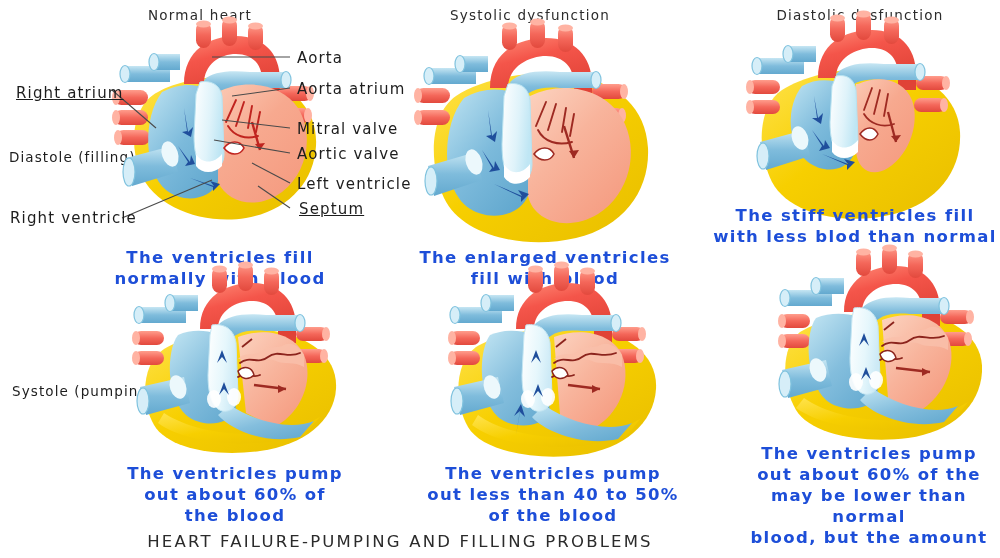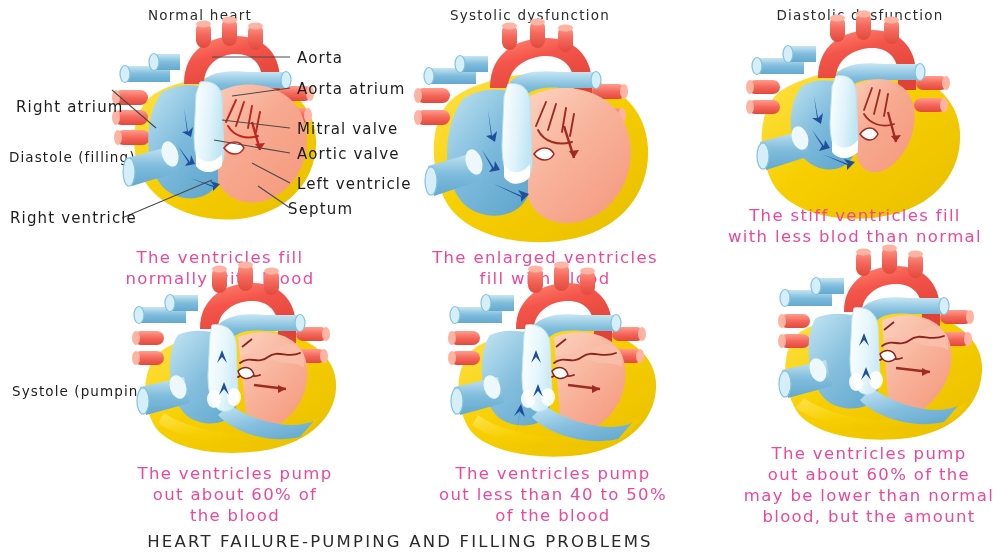--- a/index.html
+++ b/index.html
@@ -22,23 +22,23 @@
     letter-spacing:1.25px;
     color:#2b2b2b;
     text-align:center;
     white-space:nowrap;
     font-weight:400;
   }
   .caption{
     font-size:16.5px;
     letter-spacing:1.35px;
     line-height:21px;
-    color:#ec4899;
+    color:#1d4ed8;
     text-align:center;
-    font-weight:400;
+    font-weight:700;
   }
   .row-label{
     font-size:13.5px;
     letter-spacing:1.1px;
     color:#1d1d1d;
     white-space:nowrap;
   }
   .anno{
     font-size:15px;
     letter-spacing:1.15px;
@@ -199,28 +199,28 @@
       <path d="M290 88 L232 96"></path>
       <path d="M290 128 L222 120"></path>
       <path d="M290 153 L214 140"></path>
       <path d="M290 183 L252 163"></path>
       <path d="M290 208 L258 186"></path>
       <path d="M112 90 L156 128"></path>
       <path d="M122 218 L212 180"></path>
     </g>
   </svg>
 
-  <div class="abs anno" style="left:16px;top:98px;">Right atrium</div>
+  <div class="abs anno" style="left:16px;top:84px;text-decoration:underline;">Right atrium</div>
   <div class="abs anno" style="left:10px;top:209px;text-align:center;">Right ventricle</div>
   <div class="abs anno" style="left:297px;top:49px;">Aorta</div>
   <div class="abs anno" style="left:297px;top:80px;">Aorta atrium</div>
   <div class="abs anno" style="left:297px;top:120px;">Mitral valve</div>
   <div class="abs anno" style="left:297px;top:145px;">Aortic valve</div>
   <div class="abs anno" style="left:297px;top:175px;">Left ventricle</div>
-  <div class="abs anno" style="left:288px;top:200px;">Septum</div>
+  <div class="abs anno" style="left:299px;top:200px;text-decoration:underline;">Septum</div>
 
   <div class="heart-wrap" style="left:412px;top:22px;">
     <svg width="250" height="220" viewBox="0 0 250 220">
       <defs>
         <linearGradient id="h2yel" x1="0" y1="0" x2="1" y2="1">
           <stop offset="0" stop-color="#ffe34d"></stop>
             <stop offset="0.45" stop-color="#f7cf00"></stop>
             <stop offset="1" stop-color="#e8be00"></stop>
         </linearGradient>
         <linearGradient id="h2blu" x1="0.1" y1="0" x2="0.9" y2="1">

